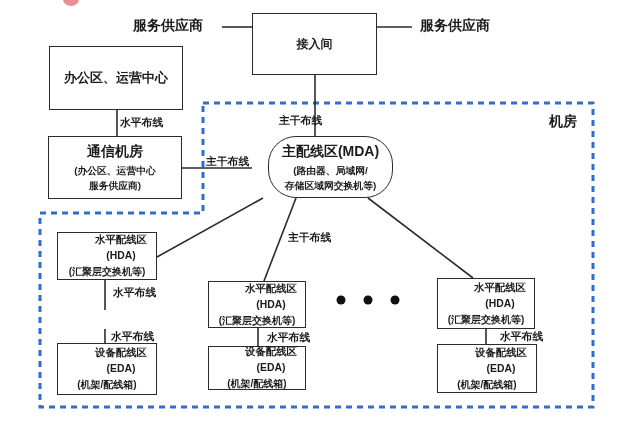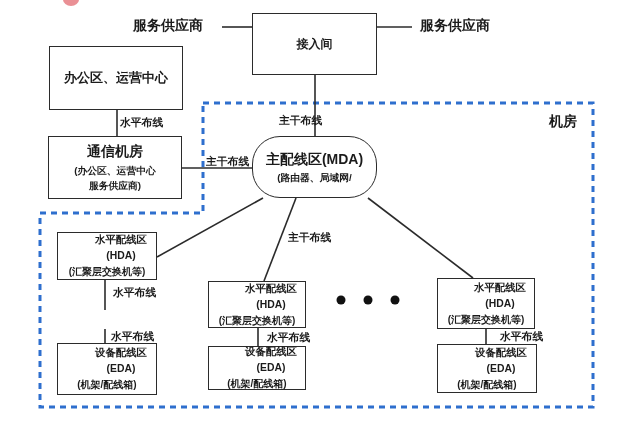--- a/index.html
+++ b/index.html
@@ -14,21 +14,21 @@
     justify-content:center;align-items:center;text-align:center;
     font-weight:700;line-height:1.55;
   }
   .box .t{font-size:14px;}
   .box .s{font-size:9.8px;}
   .b-entrance{left:252px;top:13px;width:125px;height:62px;}
   .b-entrance .t{font-size:12px;}
   .b-office{left:49px;top:46px;width:134px;height:64px;}
   .b-office .t{font-size:13px;}
   .b-telecom{left:48px;top:136px;width:134px;height:63px;}
-  .b-mda{left:252px;top:136px;width:125px;height:62px;border-radius:28px;}
+  .b-mda{left:268px;top:136px;width:125px;height:62px;border-radius:28px;}
   .b-hda1{left:57px;top:232px;width:100px;height:48px;}
   .b-zda{left:56px;top:310px;width:99px;height:19px;}
   .b-zda .t{font-size:10.5px;}
   .b-eda1{left:57px;top:343px;width:100px;height:52px;}
   .b-hda2{left:208px;top:281px;width:98px;height:47px;}
   .b-eda2{left:208px;top:346px;width:98px;height:44px;}
   .b-hda3{left:437px;top:278px;width:98px;height:51px;}
   .b-eda3{left:437px;top:344px;width:100px;height:49px;}
   .hda .t,.eda .t{font-size:10.4px;margin-left:28px;}
   .hda .s,.eda .s{font-size:10px;}
@@ -94,20 +94,21 @@
 
   <div class="box b-telecom">
     <span class="t">通信机房</span>
     <span class="s">(办公区、运营中心</span>
     <span class="s">服务供应商)</span>
   </div>
 
   <div class="box b-mda">
     <span class="t">主配线区(MDA)</span>
     <span class="s">(路由器、局域网/</span>
+    <span class="s">存储区域网交换机等)</span>
   </div>
 
   <div class="box hda b-hda1">
     <span class="t">水平配线区(HDA)</span>
     <span class="s">(汇聚层交换机等)</span>
   </div>
 
 
   <div class="box eda b-eda1">
     <span class="t">设备配线区(EDA)</span>

